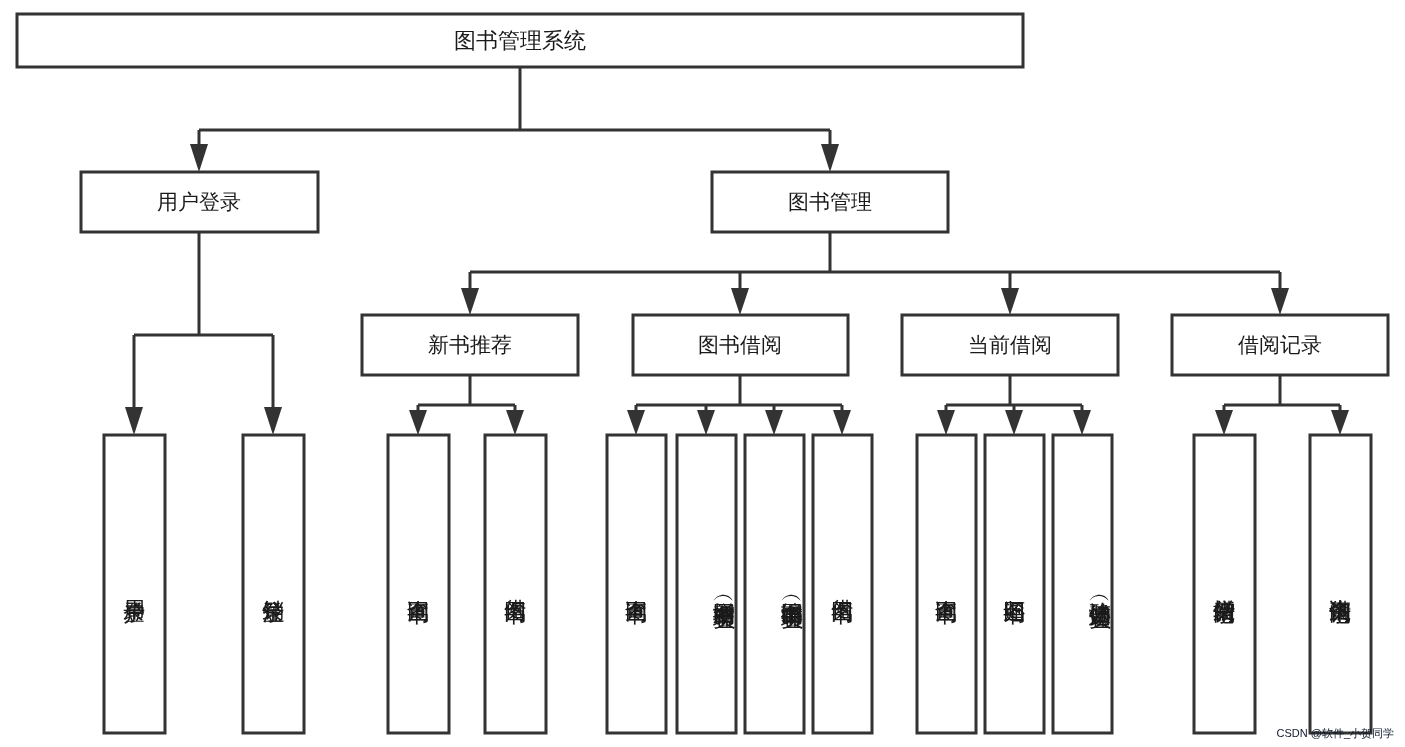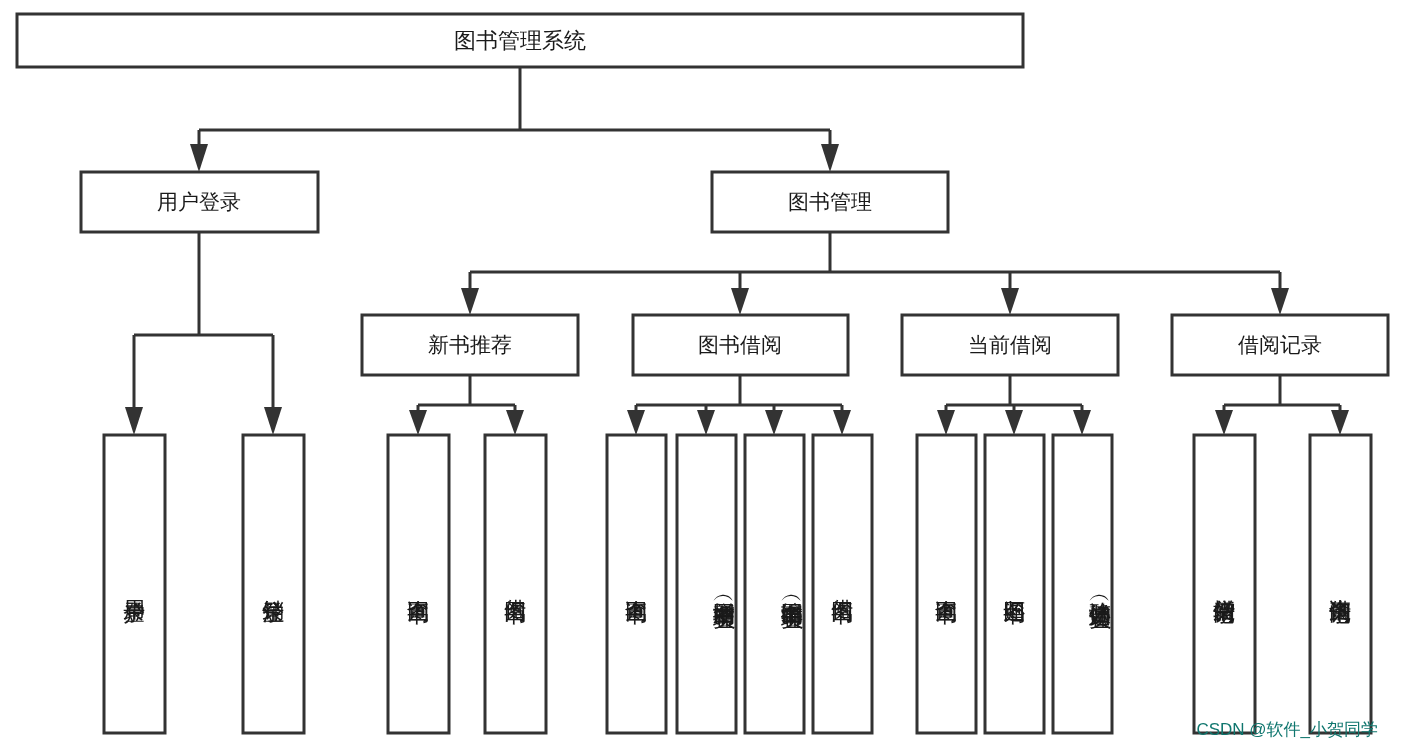--- a/index.html
+++ b/index.html
@@ -68,25 +68,25 @@
     letter-spacing: 1px;
     text-align: center;
     display: flex;
     align-items: center;
     justify-content: center;
     pointer-events: none;
     user-select: none;
   }
   .watermark {
     position: absolute;
-    right: 24px;
+    right: 8px;
     bottom: 6px;
     font-family: "Liberation Sans", "DejaVu Sans", sans-serif;
-    font-size: 17px;
-    color: #0f766e;
+    font-size: 11px;
+    color: #0f172a;
     white-space: nowrap;
     user-select: none;
   }
 </style>
 </head>
 <body>
 
 <div id="diagram-root">
 
   <svg class="flow" viewBox="0 0 1405 747">

